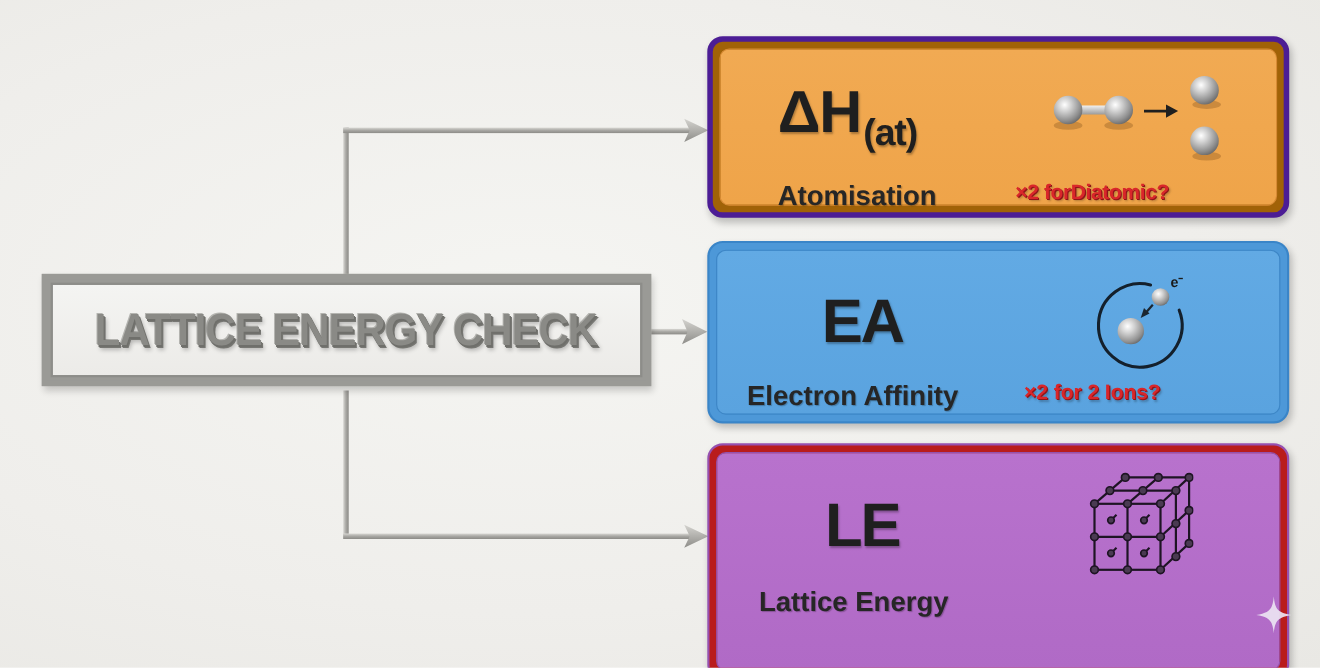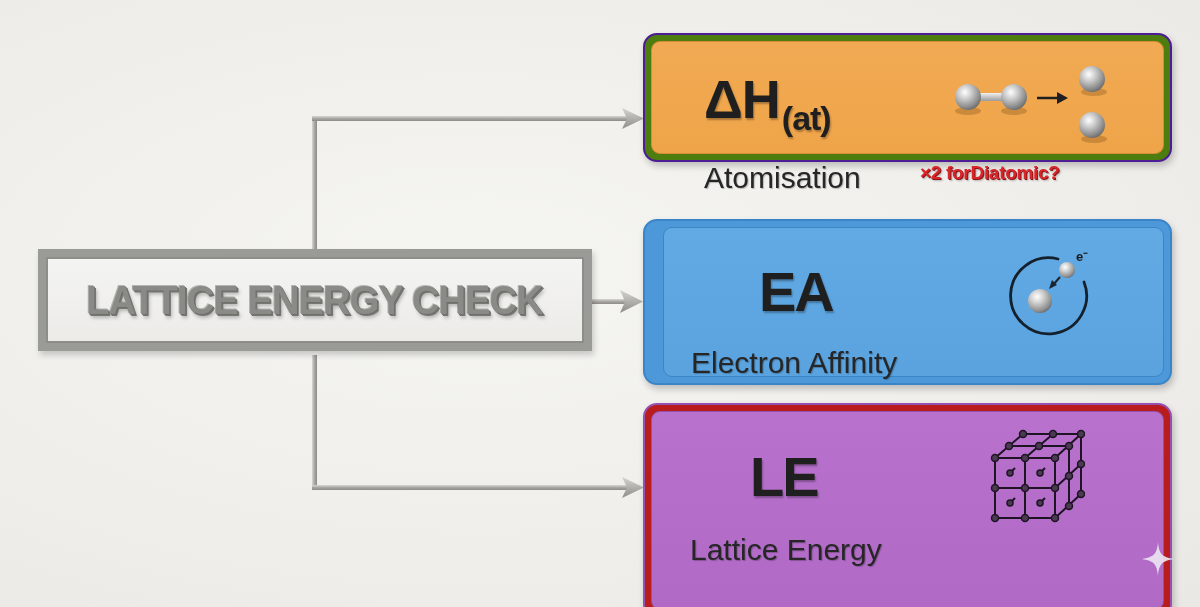--- a/index.html
+++ b/index.html
@@ -68,47 +68,48 @@
       width: 529px;
       box-sizing: border-box;
       border-radius: 14px;
       box-shadow: 2px 4px 7px rgba(0,0,0,0.22);
     }
     .card-inner {
       position: absolute;
       left: 6px; top: 6px; right: 6px; bottom: 6px;
       border-radius: 9px;
     }
-    .card-orange { top: 33px;  height: 129px; background: #4d7c0f; border: 2px solid #4c1d95; }
+    .card-orange { top: 33px;  height: 165px; background: #a16207; border: 5px solid #4c1d95; }
     .card-orange .card-inner { background: linear-gradient(180deg, #f1aa53 0%, #efa449 100%); border: 1.5px solid #d88b35; }
     .card-blue   { top: 219px; height: 166px; background: #4d98d8; border: 2px solid #3a85c8; }
-    .card-blue .card-inner { background: linear-gradient(180deg, #62aae4 0%, #5aa3df 100%); border: 1.5px solid #3d86c6; margin-left: 12px; }
+    .card-blue .card-inner { background: linear-gradient(180deg, #62aae4 0%, #5aa3df 100%); border: 1.5px solid #3d86c6; }
     .card-purple { top: 403px; height: 215px; background: #b91c1c; border: 2px solid #9650b0; }
     .card-purple .card-inner { background: linear-gradient(180deg, #b872cd 0%, #b06ac6 100%); border: 1.5px solid #9452ae; }
 
     .symbol {
       position: absolute;
       color: #1f1f1f;
       font-weight: 700;
       text-shadow: 1px 2px 2px rgba(0,0,0,0.3);
       white-space: nowrap;
       line-height: 1;
     }
     .symbol-dh { left: 52px; top: 30px; font-size: 54px; letter-spacing: -1px; }
     .symbol-dh .sub { font-size: 34px; position: relative; top: 12px; margin-left: 2px; }
     .symbol-ea { left: 95px; top: 36px; font-size: 56px; letter-spacing: -2px; }
     .symbol-le { left: 98px; top: 37px; font-size: 56px; letter-spacing: -2px; }
 
     .label {
       position: absolute;
       color: #262626;
-      font-size: 30px;
+      font-size: 25px;
       white-space: nowrap;
       text-shadow: 1px 1px 1px rgba(0,0,0,0.25);
       line-height: 1;
+      font-weight: bold;
     }
     .label-orange { left: 52px; top: 121px; }
     .label-blue   { left: 27px; top: 120px; text-align: right; }
     .label-purple { left: 38px; top: 123px; }
 
     .note {
       position: absolute;
       color: #d9262a;
       font-weight: 700;
       font-size: 19px;
@@ -212,20 +213,21 @@
         <circle cx="148" cy="24" r="13" fill="url(#ball)"></circle>
         <circle cx="148" cy="70" r="13" fill="url(#ball)"></circle>
       </svg>
     </div>
   </div>
 
   <div class="card card-blue">
     <div class="card-inner">
       <div class="symbol symbol-ea">EA</div>
       <div class="label label-blue">Electron Affinity</div>
+      <div class="note note-blue">×2 for 2 Ions?</div>
       <svg class="icon-box icon-electron" viewBox="0 0 105 100">
         <defs>
           <radialGradient id="ball2" cx="0.38" cy="0.32" r="0.7">
             <stop offset="0" stop-color="#ffffff"></stop>
             <stop offset="0.35" stop-color="#d4d4d4"></stop>
             <stop offset="0.85" stop-color="#8f8f8f"></stop>
             <stop offset="1" stop-color="#707070"></stop>
           </radialGradient>
         </defs>
         <path d="M 62 14 A 38 38 0 1 0 88 37" fill="none" stroke="#14202c" stroke-width="2.8" stroke-linecap="round"></path>

